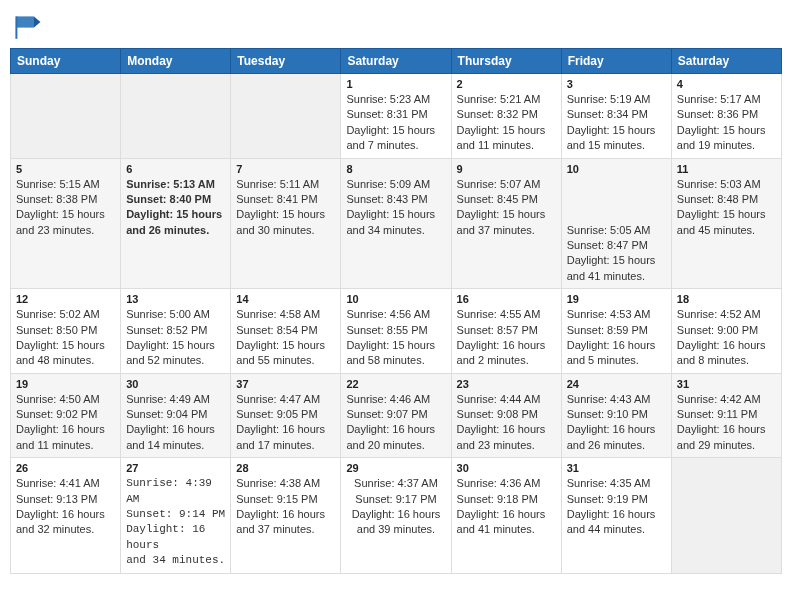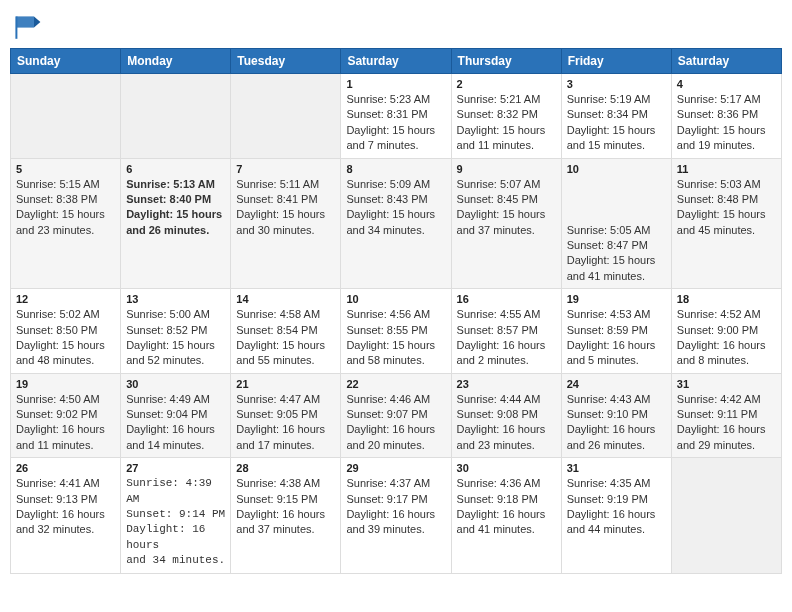--- a/index.html
+++ b/index.html
@@ -278,21 +278,21 @@
 and 11 minutes.</div>
           </td>
           <td>
             <span class="day-num">30</span>
             <div class="day-info" style="white-space: pre-line;">Sunrise: 4:49 AM
 Sunset: 9:04 PM
 Daylight: 16 hours
 and 14 minutes.</div>
           </td>
           <td>
-            <span class="day-num">21</span>
+            <span class="day-num">37</span>
             <div class="day-info" style="white-space: pre-line;">Sunrise: 4:47 AM
 Sunset: 9:05 PM
 Daylight: 16 hours
 and 17 minutes.</div>
           </td>
           <td>
             <span class="day-num">22</span>
             <div class="day-info" style="white-space: pre-line;">Sunrise: 4:46 AM
 Sunset: 9:07 PM
 Daylight: 16 hours
@@ -337,21 +337,21 @@
           </td>
           <td>
             <span class="day-num">28</span>
             <div class="day-info" style="white-space: pre-line;">Sunrise: 4:38 AM
 Sunset: 9:15 PM
 Daylight: 16 hours
 and 37 minutes.</div>
           </td>
           <td>
             <span class="day-num">29</span>
-            <div class="day-info" style="white-space: pre-line;">Sunrise: 4:37 AM
+            <div class="day-info" style="white-space: pre-line; text-align: center;">Sunrise: 4:37 AM
 Sunset: 9:17 PM
 Daylight: 16 hours
 and 39 minutes.</div>
           </td>
           <td>
             <span class="day-num">30</span>
             <div class="day-info" style="white-space: pre-line;">Sunrise: 4:36 AM
 Sunset: 9:18 PM
 Daylight: 16 hours
 and 41 minutes.</div>

